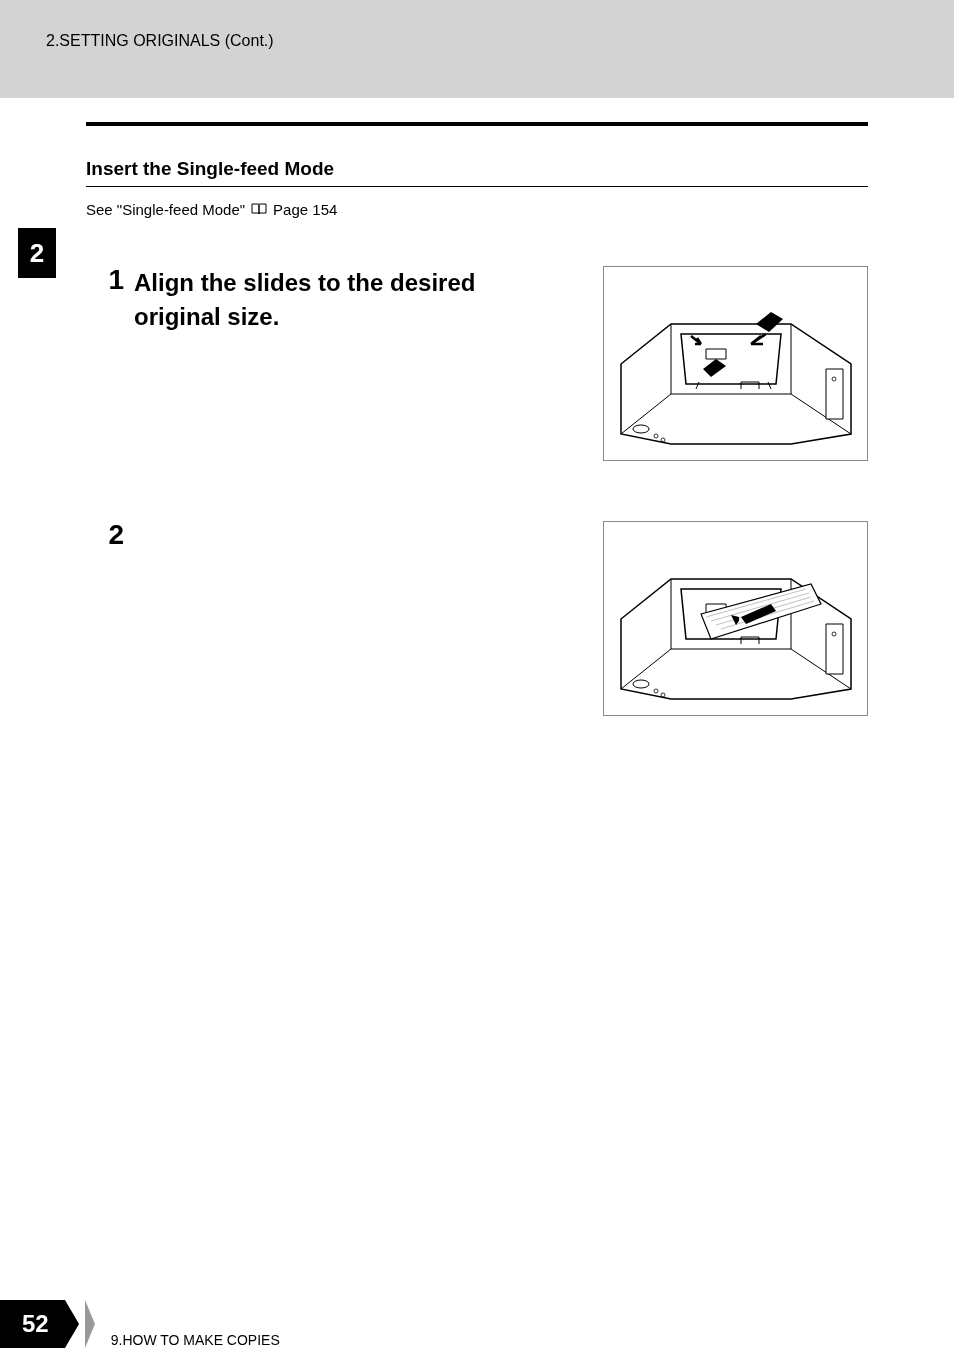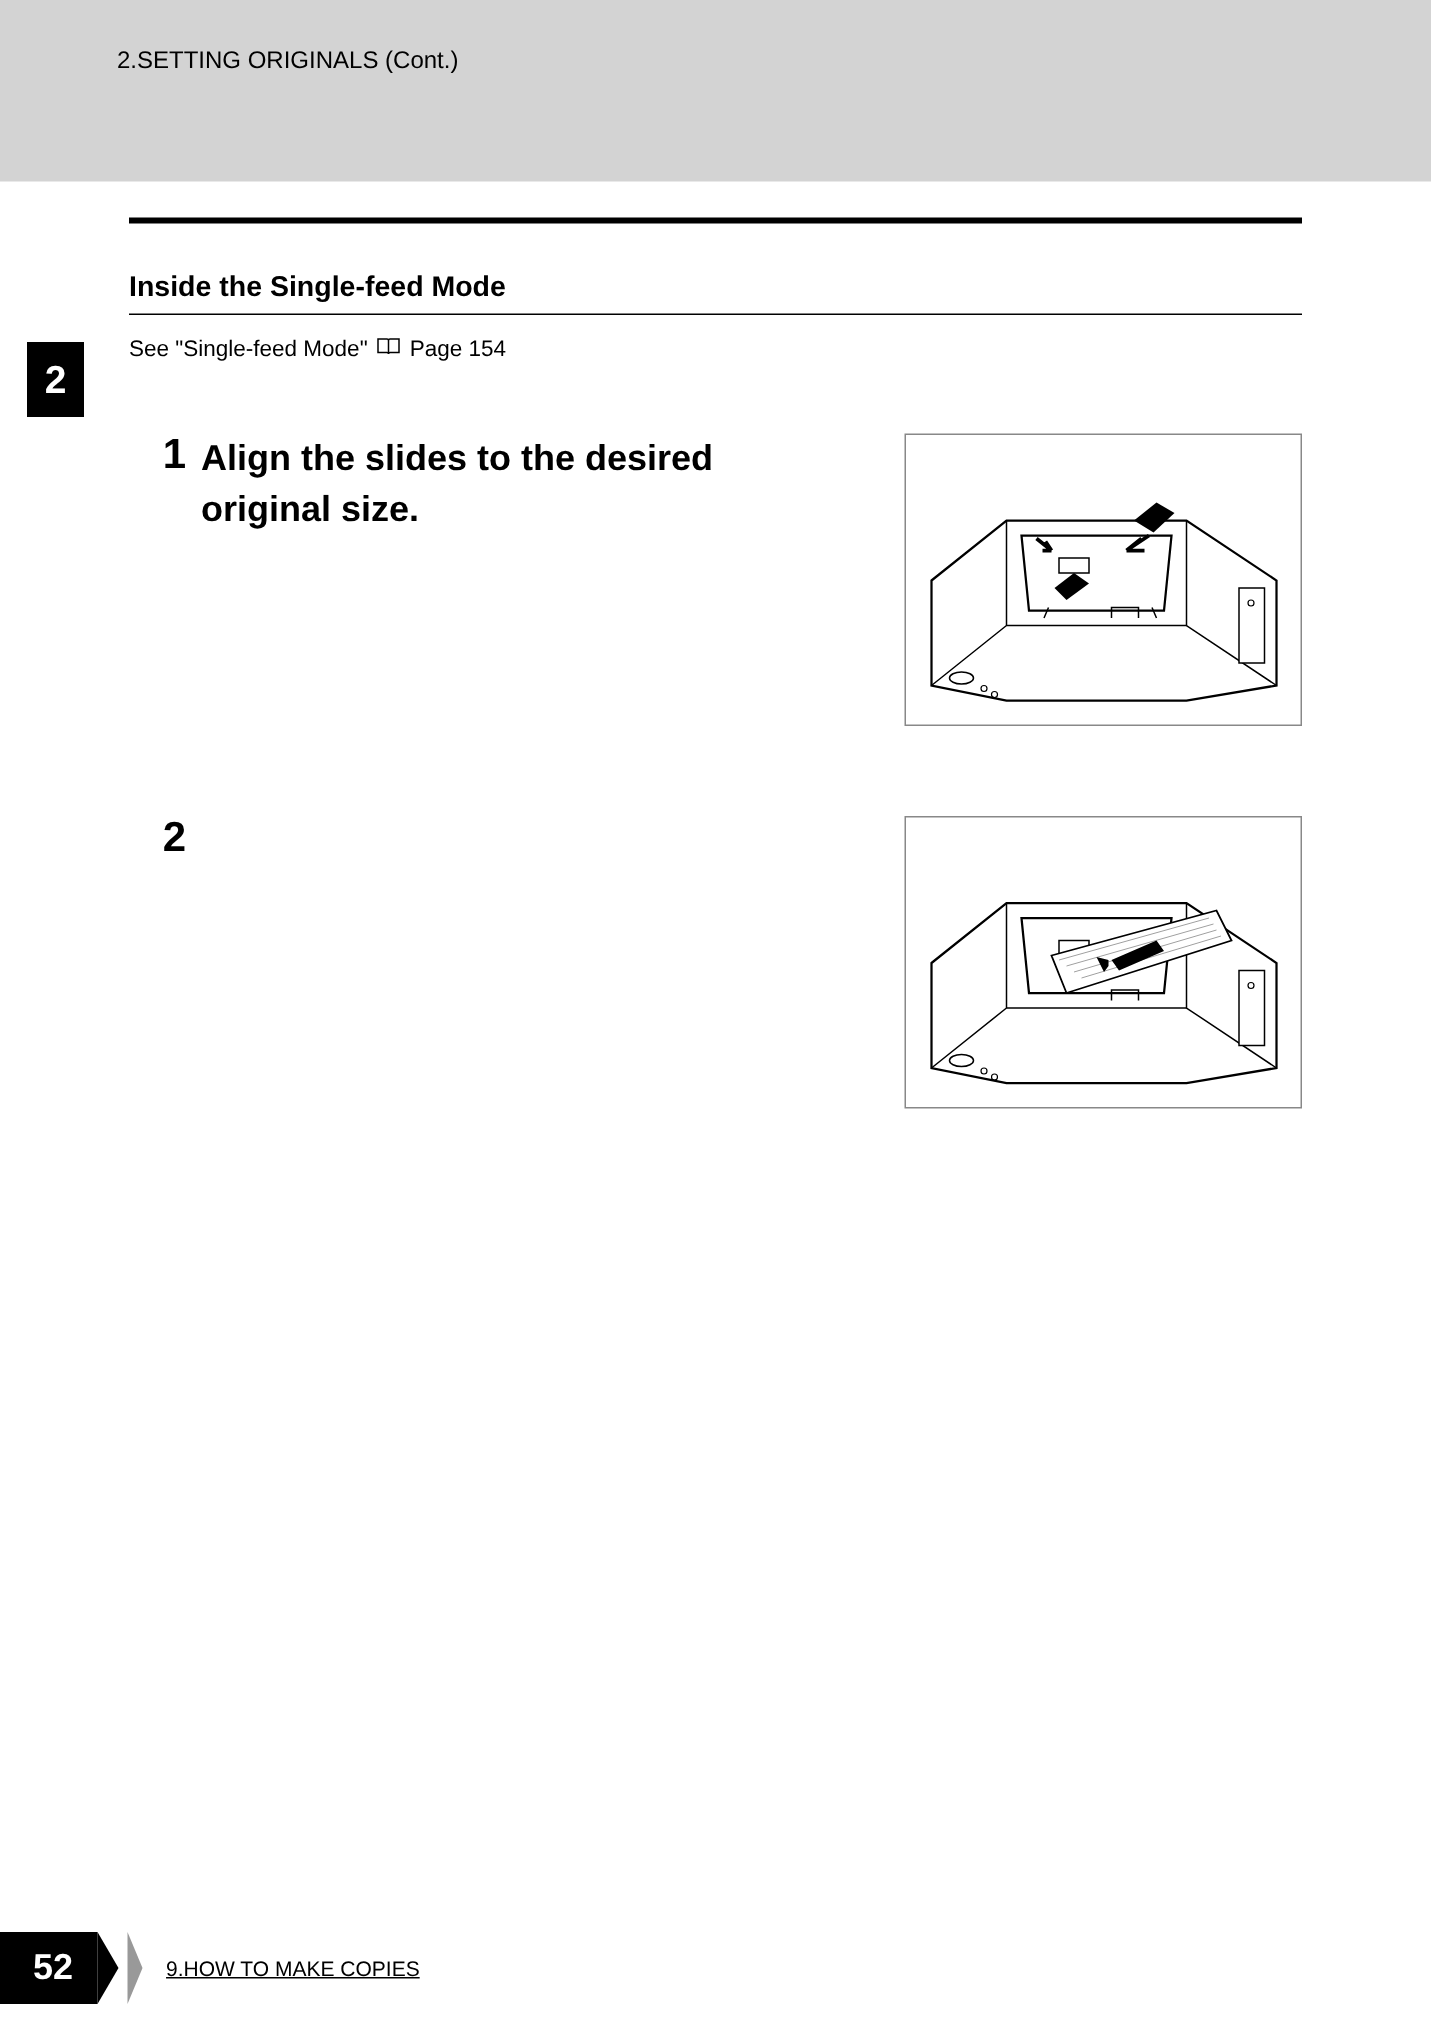--- a/index.html
+++ b/index.html
@@ -9,22 +9,22 @@
     }
     body {
       font-family: Arial, Helvetica, sans-serif;
       width: 954px;
       height: 1348px;
       background: white;
       position: relative;
     }
     .header-band {
       background: #d3d3d3;
-      height: 121px;
-      padding: 32px 0 0 78px;
+      height: 98px;
+      padding: 32px 0 0 46px;
     }
     .header-text {
       font-size: 16px;
       color: #000;
     }
     .content-area {
       padding: 0 86px;
     }
     .thick-rule {
       height: 4px;
@@ -114,22 +114,21 @@
       gap: 10px;
       flex: 1;
     }
     .footer {
       position: absolute;
       bottom: 0;
       left: 0;
       right: 16px;
       height: 72px;
       display: flex;
-      align-items: center;
-      text-decoration: underline;
+      align-items: flex-end;
     }
     .page-num-tab {
       background: #000;
       color: #fff;
       font-size: 24px;
       font-weight: bold;
       padding: 10px 16px 10px 22px;
     }
     .footer-chevron {
       width: 0;
@@ -163,21 +162,21 @@
 </div>
 
 <div class="chapter-tab">
   <span>2</span>
 </div>
 
 <div class="content-area">
   <div class="thick-rule"></div>
 
   <div class="section-header">
-    <div class="section-title">Inside the Single-feed Mode</div>
+    <div class="section-title">Insert the Single-feed Mode</div>
   </div>
 
   <div class="see-ref">
     <span>See "Single-feed Mode" </span>
     <span class="book-icon">
       <svg width="16" height="12" viewBox="0 0 16 12">
         <path d="M1 1 L7 1 Q8 1 8 2 L8 11 Q8 10 7 10 L1 10 Z M15 1 L9 1 Q8 1 8 2 L8 11 Q8 10 9 10 L15 10 Z" fill="none" stroke="#000" stroke-width="1"></path>
       </svg>
     </span>
     <span> Page 154</span>

